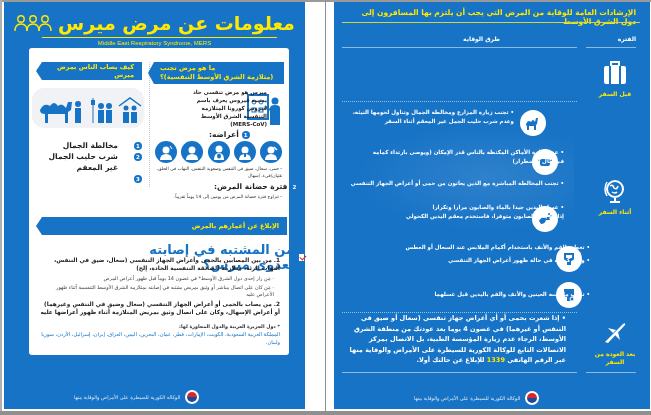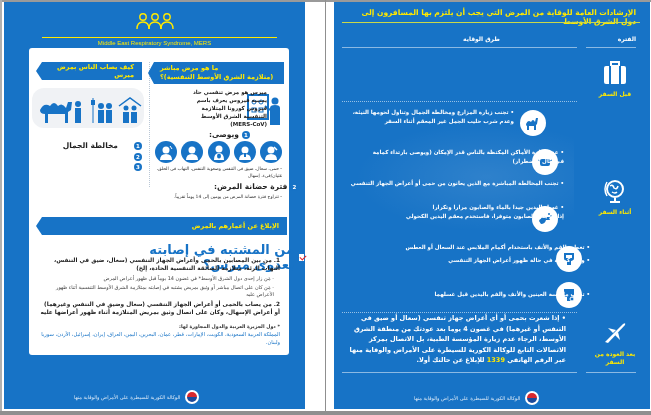--- a/index.html
+++ b/index.html
@@ -127,57 +127,58 @@
 </head>
 <body>
 
 <div class="top-rule"></div>
 <div class="left-edge"></div>
 <div class="mid-rule"></div>
 <div class="bottom-rule"></div>
 
 <div class="panel-left">
   <div class="lp-title">
+    <span>معلومات عن مرض ميرس</span>
     <svg class="people-icon" viewBox="0 0 38 18">
       <g fill="none" stroke="#ffe900" stroke-width="1.4">
         <circle cx="7" cy="5" r="3.2"></circle>
           <path d="M1 17 Q1 10 7 10 Q13 10 13 17"></path>
         <circle cx="19" cy="5" r="3.2"></circle>
           <path d="M13 17 Q13 10 19 10 Q25 10 25 17"></path>
         <circle cx="31" cy="5" r="3.2"></circle>
           <path d="M25 17 Q25 10 31 10 Q37 10 37 17"></path>
       </g>
     </svg>
   </div>
   <div class="lp-title-rule"></div>
   <div class="lp-subtitle">Middle East Respiratory Syndrome, MERS</div>
 
   <div class="lp-card"></div>
   <div class="lp-card2"></div>
   <div class="lp-dotted"></div>
 
   <div class="ribbon r-what">
-    <span>ما هو مرض مباشر</span>
+    <span>ما هو مرض تجنب</span>
     <span>(متلازمة الشرق الأوسط التنفسية)؟</span>
   </div>
   <svg class="board-icon" viewBox="0 0 36 36">
     <rect x="2" y="4" width="20" height="24" fill="#fff" stroke="#1773c6" stroke-width="2"></rect>
     <circle cx="8" cy="11" r="2" fill="none" stroke="#1773c6"></circle>
       <circle cx="15" cy="11" r="2" fill="none" stroke="#1773c6"></circle>
     <rect x="6" y="17" width="4" height="4" fill="none" stroke="#1773c6"></rect>
       <rect x="13" y="17" width="4" height="4" fill="none" stroke="#1773c6"></rect>
     <circle cx="29" cy="10" r="3.5" fill="#1773c6"></circle>
     <path d="M24 34 L24 17 Q24 14 29 14 Q34 14 34 17 L34 34 Z" fill="#1773c6"></path>
     <line x1="24" y1="19" x2="19" y2="15" stroke="#1773c6" stroke-width="2"></line>
   </svg>
   <div class="what-text">ميرس هو مرض تنفسي حاد يسببه فيروس يعرف باسم فيروس كورونا المتلازمة التنفسية الشرق الأوسط (MERS-CoV)</div>
 
   <div class="sec-head symptoms-head">
     <span class="num">1</span>
-    <span>ويوصى:</span>
+    <span>أعراضه:</span>
   </div>
   <div class="symptom-row">
     <div class="symptom-circle">
         <svg viewBox="0 0 16 16">
           <circle cx="8" cy="6" r="3.5" fill="#fff"></circle>
           <path d="M2 16 Q2 10 8 10 Q14 10 14 16Z" fill="#fff"></path>
           <line x1="12" y1="2" x2="14" y2="5" stroke="#fff"></line>
         </svg>
       </div>
     <div class="symptom-circle">
@@ -243,20 +244,21 @@
         <rect x="13" y="16" width="6" height="11" fill="#1773c6"></rect>
     </svg>
   </div>
   <div class="how-list">
     <div class="item">
       <span class="num">1</span>
       <span>مخالطة الجمال</span>
     </div>
     <div class="item">
       <span class="num">2</span>
+      <span>شرب حليب الجمال غير المعقم</span>
     </div>
     <div class="item">
       <span class="num">3</span>
     </div>
   </div>
 
   <div class="ribbon r-report">
     <span>الإبلاغ عن أعمارهم بالمرض</span>
   </div>
   <div class="q-head">

